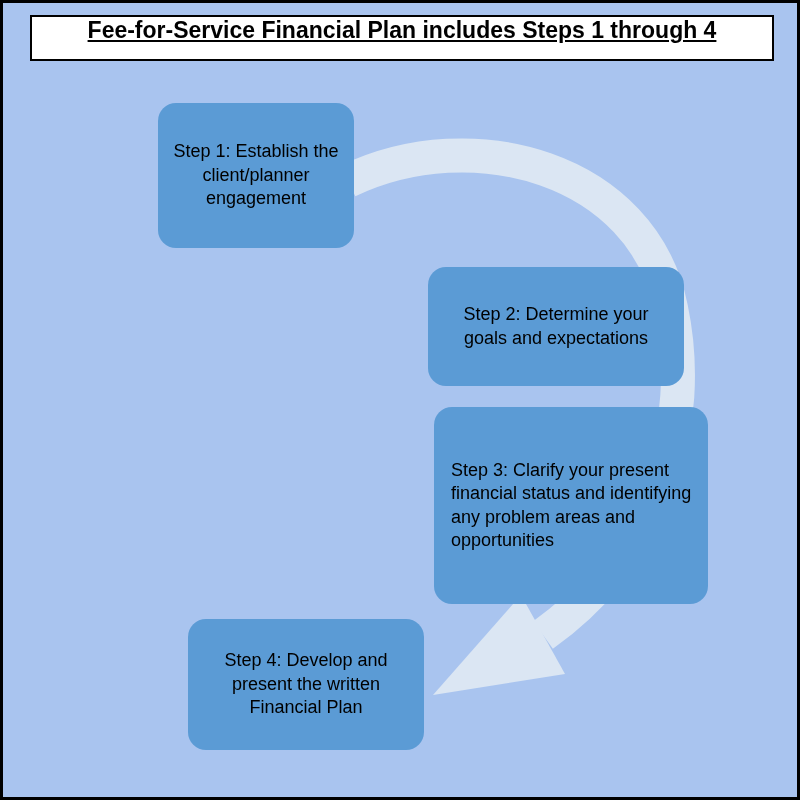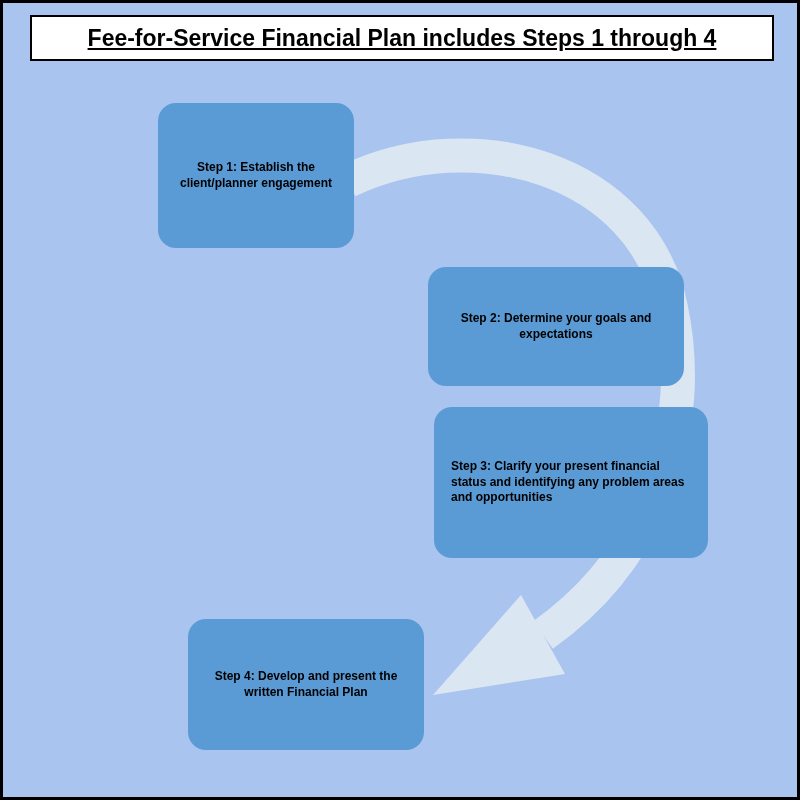--- a/index.html
+++ b/index.html
@@ -19,21 +19,21 @@
     border:3px solid var(--border);
     box-sizing:border-box;
     overflow:hidden;
   }
   .title-box{
     position:absolute;left:27px;top:12px;
     width:744px;height:46px;
     background:var(--title-background);
     border:2px solid var(--border);
     box-sizing:border-box;
-    display:flex;align-items:center;justify-content:center;
+    display:flex;justify-content:center;
     z-index:3;
   }
   .title-text{
     font-weight:bold;
     font-size:23px;
     text-decoration:underline;
     color:var(--text);
     white-space:nowrap;
   }
   .arrow-layer{
@@ -48,32 +48,32 @@
   }
   .arrow-head{
     fill:var(--arrow);
     stroke:none;
   }
   .step{
     position:absolute;
     background:var(--step-box);
     border-radius:18px;
     color:var(--text);
-    font-weight:bold;
-    font-size:12px;
+    font-weight:normal;
+    font-size:18px;
     line-height:1.3;
     display:flex;align-items:center;justify-content:center;
     text-align:center;
     padding:10px 14px;
     box-sizing:border-box;
     z-index:2;
   }
   .step-1{left:155px;top:100px;width:196px;height:145px;}
   .step-2{left:425px;top:264px;width:256px;height:119px;}
-  .step-3{left:431px;top:404px;width:274px;height:151px;text-align:left;justify-content:flex-start;padding-left:17px;}
+  .step-3{left:431px;top:404px;width:274px;height:197px;text-align:left;justify-content:flex-start;padding-left:17px;}
   .step-4{left:185px;top:616px;width:236px;height:131px;text-align:center;}
 </style>
 </head>
 <body>
 
 <div class="canvas">
 
   <svg class="arrow-layer" viewBox="0 0 800 800" aria-hidden="true">
     <path class="arrow-shaft" d="M 345 178 C 470 118, 640 165, 668 305 C 692 420, 655 550, 540 632"></path>
     <polygon class="arrow-head" points="430,692 518,592 562,671"></polygon>

